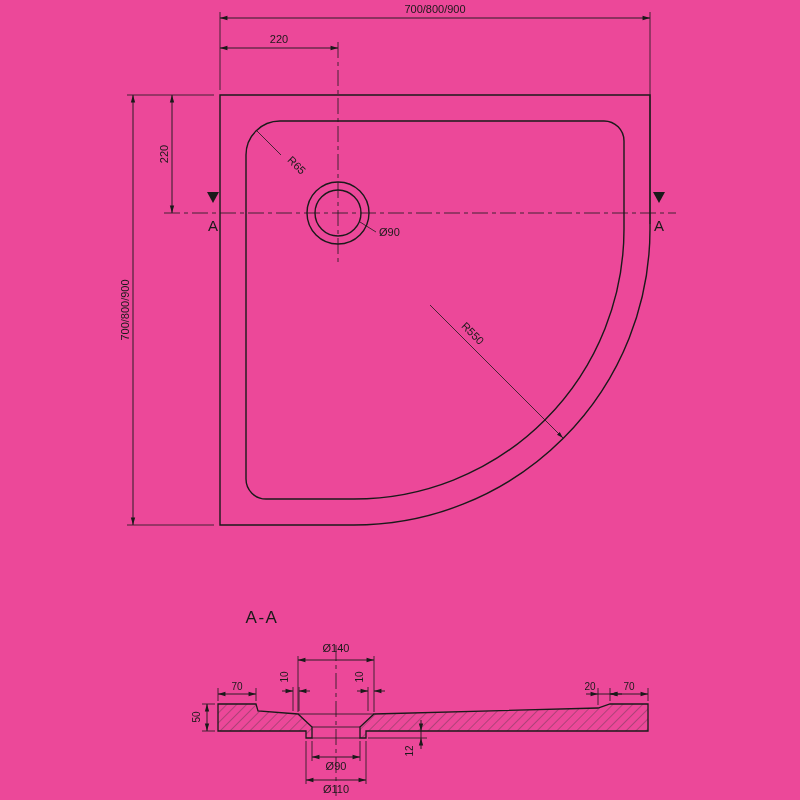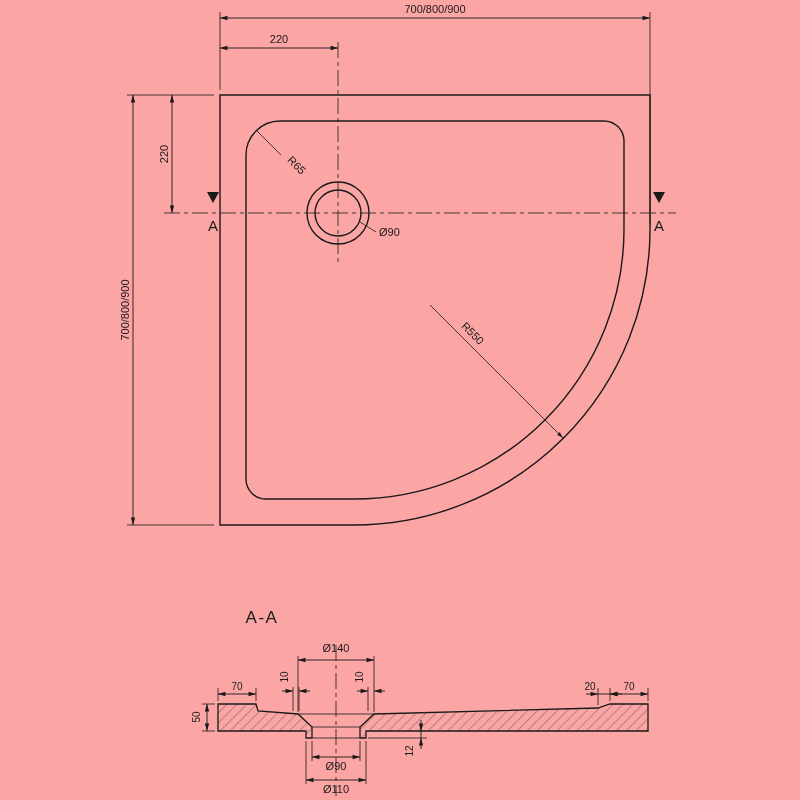--- a/index.html
+++ b/index.html
@@ -1,16 +1,16 @@
 <!DOCTYPE html>
 <html><head>
 <meta charset="utf-8">
 <style>
   html,body{margin:0;padding:0;background:#ffffff;}
-  .sheet{width:800px;height:800px;background:#fca5a5;position:relative;font-family:"Liberation Sans",sans-serif;text-align:right;}
+  .sheet{width:800px;height:800px;background:#ec4899;position:relative;font-family:"Liberation Sans",sans-serif;text-align:right;}
   svg{display:block;}
   text{font-family:"Liberation Sans",sans-serif;fill:#1a1a1a;}
   .dim-text{font-size:11px;}
   .small-dim{font-size:10px;}
   .section-title{font-size:17px;letter-spacing:1.5px;}
   .marker-letter{font-size:15px;}
   .outline{fill:none;stroke:#1a1a1a;stroke-width:1.4;}
   .thin{fill:none;stroke:#1a1a1a;stroke-width:0.8;}
   .dim{fill:none;stroke:#1a1a1a;stroke-width:0.9;}
   .cl{fill:none;stroke:#1a1a1a;stroke-width:0.8;stroke-dasharray:16 4 4 4;}

